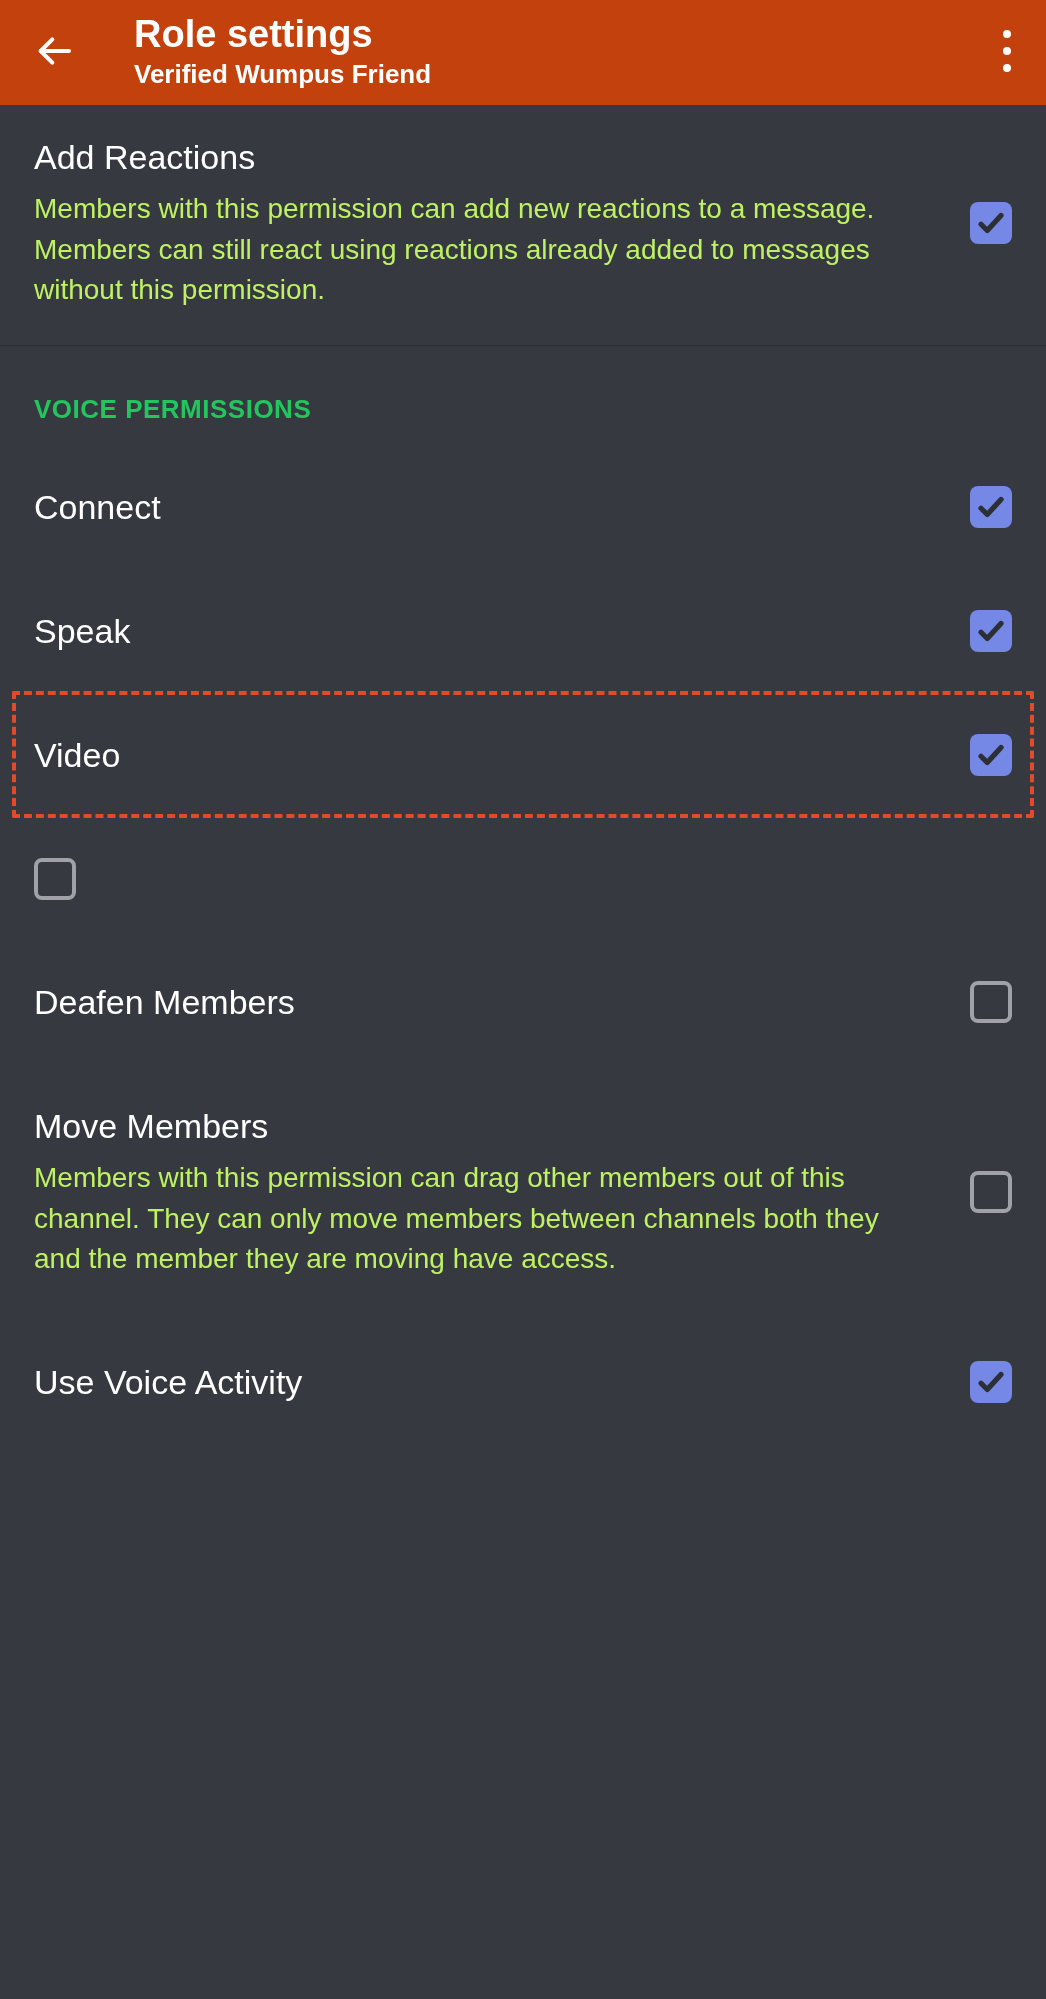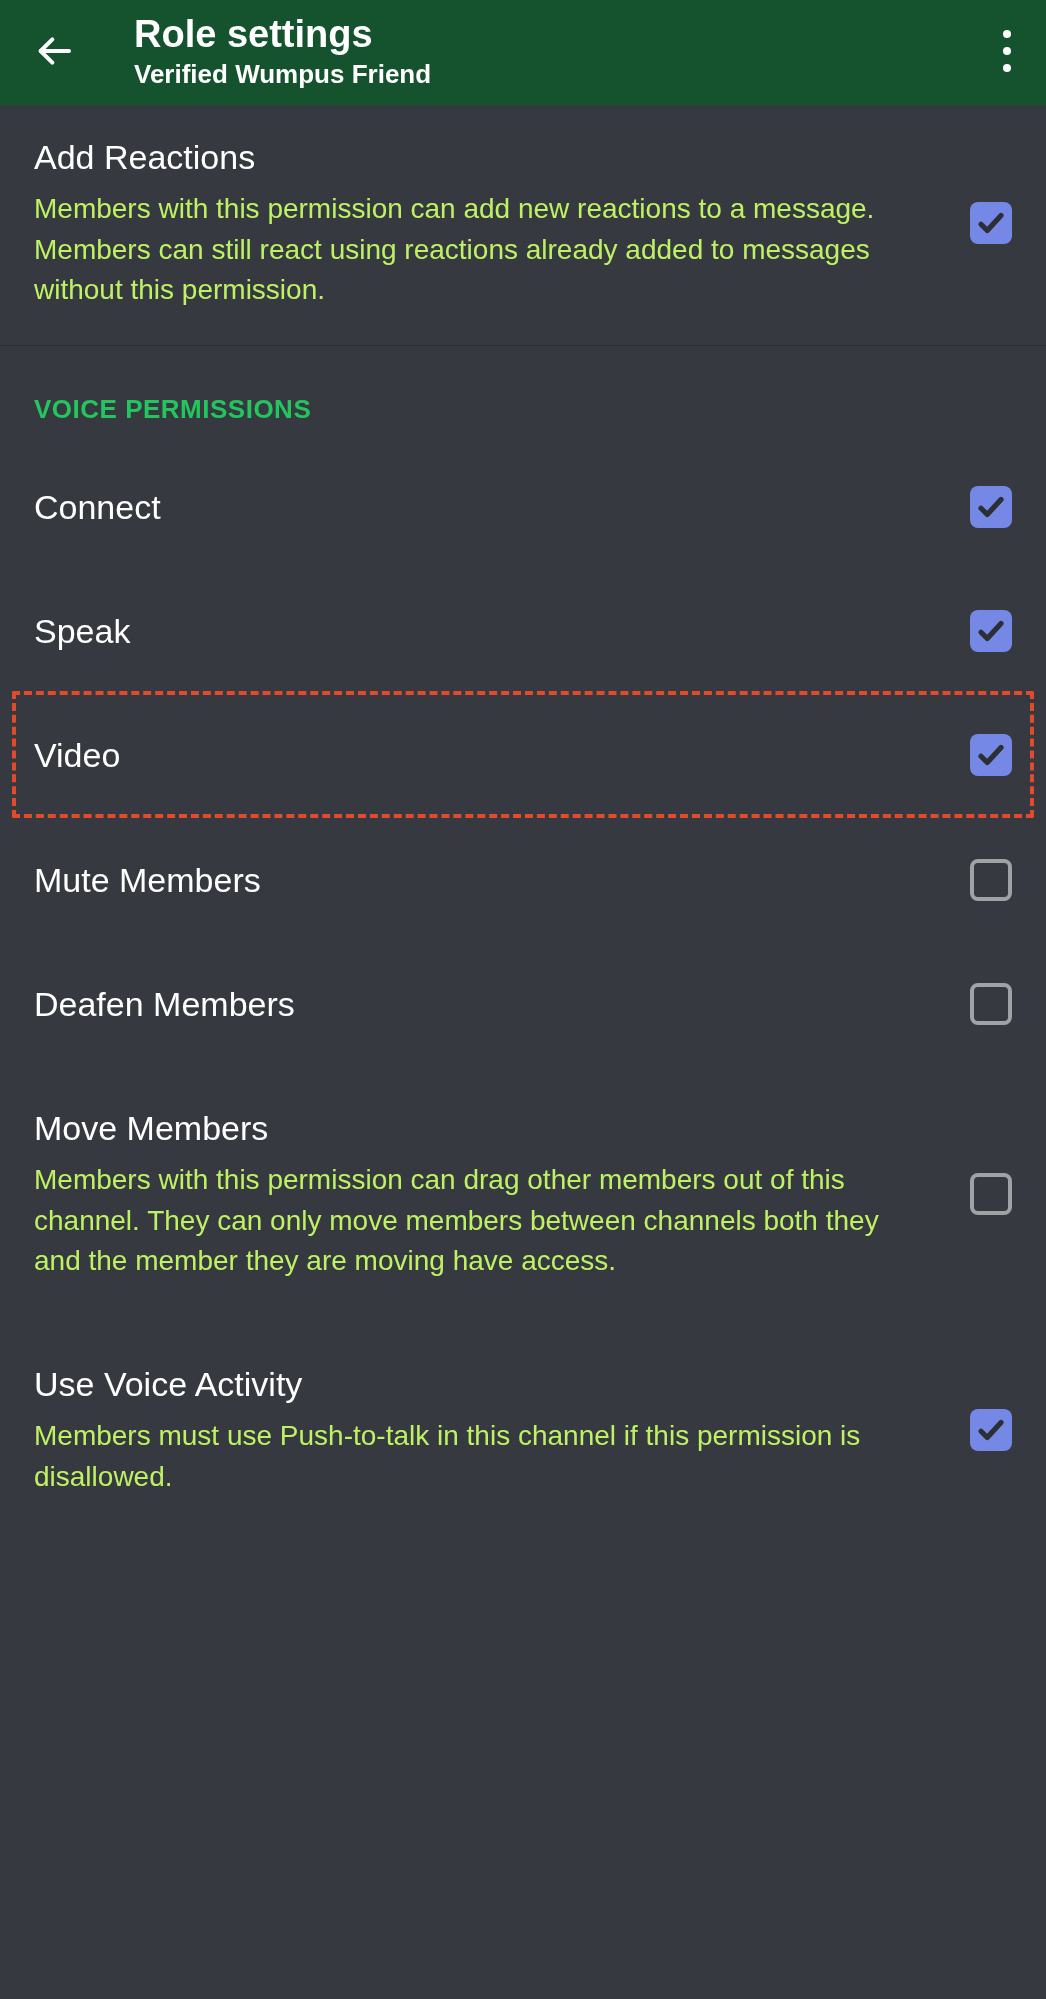--- a/index.html
+++ b/index.html
@@ -5,21 +5,21 @@
   * { margin: 0; padding: 0; box-sizing: border-box; }
   html, body {
     width: 1046px;
     height: 1999px;
     font-family: -apple-system, BlinkMacSystemFont, "Segoe UI", Helvetica, Arial, sans-serif;
     background: #36393f;
     color: #dcddde;
     overflow: hidden;
   }
   .header {
-    background: #14532d;
+    background: #c2410c;
     height: 105px;
     display: flex;
     align-items: center;
     padding: 0 28px 0 34px;
   }
   .back-btn {
     display: flex;
     align-items: center;
     justify-content: center;
     cursor: pointer;
@@ -194,42 +194,38 @@
         <div class="perm-text">
           <div class="perm-title">Video</div>
         </div>
         <div class="checkbox checked">
           <svg viewBox="0 0 24 24">
             <polyline points="4 13 9 18 20 6"></polyline>
           </svg>
         </div>
       </div>
       <div class="perm-row row-pad-large" id="voice-row-3">
-        <div class="perm-text">
-          <div class="perm-title">Mute Members</div>
-        </div>
         <div class="checkbox unchecked"></div>
       </div>
       <div class="perm-row row-pad-large" id="voice-row-4">
         <div class="perm-text">
           <div class="perm-title">Deafen Members</div>
         </div>
         <div class="checkbox unchecked"></div>
       </div>
       <div class="perm-row row-pad-large" id="voice-row-5">
         <div class="perm-text">
           <div class="perm-title">Move Members</div>
           <div class="perm-desc">Members with this permission can drag other members out of this channel. They can only move members between channels both they and the member they are moving have access.</div>
         </div>
         <div class="checkbox unchecked"></div>
       </div>
       <div class="perm-row row-pad-large" id="voice-row-6">
         <div class="perm-text">
           <div class="perm-title">Use Voice Activity</div>
-          <div class="perm-desc">Members must use Push-to-talk in this channel if this permission is disallowed.</div>
         </div>
         <div class="checkbox checked">
           <svg viewBox="0 0 24 24">
             <polyline points="4 13 9 18 20 6"></polyline>
           </svg>
         </div>
       </div>
     </div>
 
   <div id="highlight" class="highlight-box" style="left: 12px; width: 1022px; top: 586.344px; height: 126.188px;"></div>

